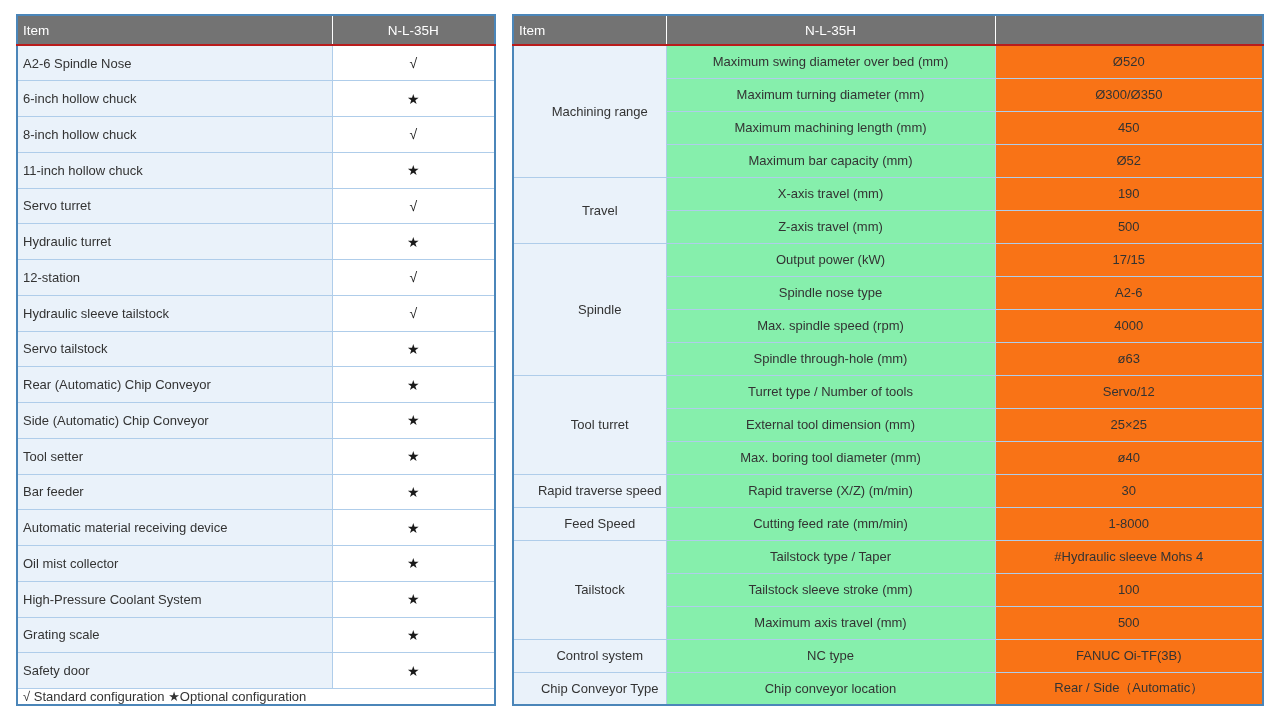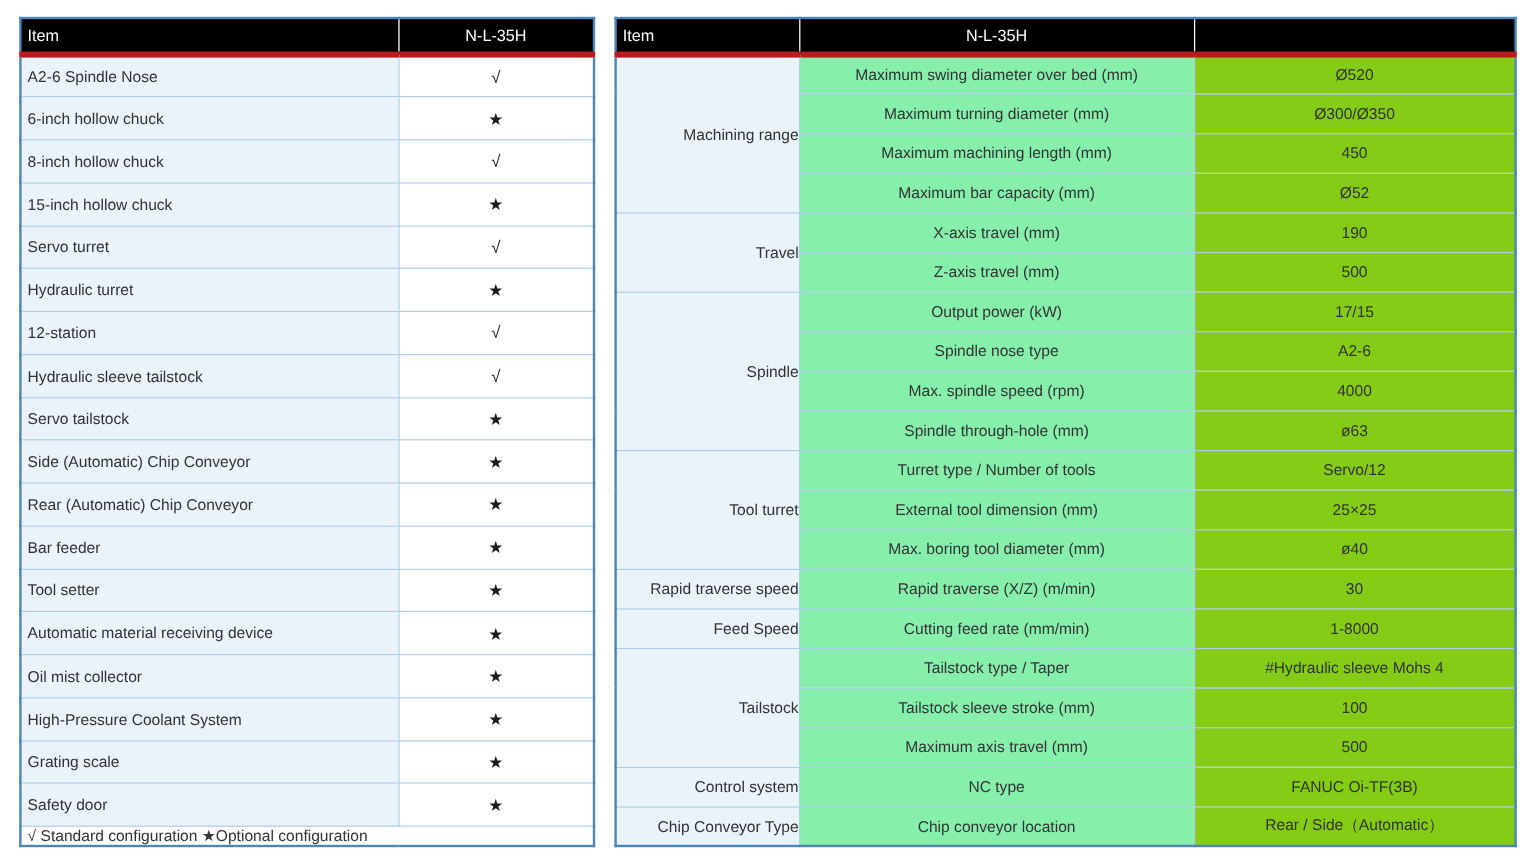--- a/index.html
+++ b/index.html
@@ -17,27 +17,27 @@
   }
   table {
     border-collapse: collapse;
     table-layout: fixed;
     border: 2px solid #4B86B9;
     font-size: 13px;
   }
   .config-table { width: 478px; }
   .spec-table  { width: 750px; }
   th {
-    background: #000000;
+    background: #737373;
     color: #ffffff;
     font-weight: normal;
     font-size: 13.5px;
     height: 30px;
     border-right: 1px solid #ffffff;
-    border-bottom: 5px solid #b91c1c;
+    border-bottom: 2px solid #b91c1c;
     text-align: center;
     vertical-align: middle;
   }
   th:last-child { border-right: none; }
   th.th-left { text-align: left; padding-left: 5px; }
   td {
     border: 1px solid #AFCDEA;
     height: 33px;
     vertical-align: middle;
   }
@@ -56,29 +56,29 @@
   .legend-cell {
     background: #ffffff;
     text-align: left;
     padding-left: 5px;
     height: 14px;
     font-size: 13px;
   }
   
   .cat-cell {
     background: #EAF2FA;
-    text-align: right;
+    text-align: center;
     padding-left: 20px;
   }
   .spec-cell {
     background: #86efac;
     text-align: center;
   }
   .value-cell {
-    background: #84cc16;
+    background: #f97316;
     text-align: center;
   }
 </style>
 </head>
 <body>
 
 <div class="page">
 
   <table class="config-table">
     <colgroup>
@@ -98,21 +98,21 @@
         </tr>
         <tr>
           <td class="item-cell">6-inch hollow chuck</td>
           <td class="mark-cell">★</td>
         </tr>
         <tr>
           <td class="item-cell">8-inch hollow chuck</td>
           <td class="mark-cell">√</td>
         </tr>
         <tr>
-          <td class="item-cell">15-inch hollow chuck</td>
+          <td class="item-cell">11-inch hollow chuck</td>
           <td class="mark-cell">★</td>
         </tr>
         <tr>
           <td class="item-cell">Servo turret</td>
           <td class="mark-cell">√</td>
         </tr>
         <tr>
           <td class="item-cell">Hydraulic turret</td>
           <td class="mark-cell">★</td>
         </tr>
@@ -122,33 +122,33 @@
         </tr>
         <tr>
           <td class="item-cell">Hydraulic sleeve tailstock</td>
           <td class="mark-cell">√</td>
         </tr>
         <tr>
           <td class="item-cell">Servo tailstock</td>
           <td class="mark-cell">★</td>
         </tr>
         <tr>
+          <td class="item-cell">Rear (Automatic) Chip Conveyor</td>
+          <td class="mark-cell">★</td>
+        </tr>
+        <tr>
           <td class="item-cell">Side (Automatic) Chip Conveyor</td>
           <td class="mark-cell">★</td>
         </tr>
         <tr>
-          <td class="item-cell">Rear (Automatic) Chip Conveyor</td>
+          <td class="item-cell">Tool setter</td>
           <td class="mark-cell">★</td>
         </tr>
         <tr>
           <td class="item-cell">Bar feeder</td>
-          <td class="mark-cell">★</td>
-        </tr>
-        <tr>
-          <td class="item-cell">Tool setter</td>
           <td class="mark-cell">★</td>
         </tr>
         <tr>
           <td class="item-cell">Automatic material receiving device</td>
           <td class="mark-cell">★</td>
         </tr>
         <tr>
           <td class="item-cell">Oil mist collector</td>
           <td class="mark-cell">★</td>
         </tr>

